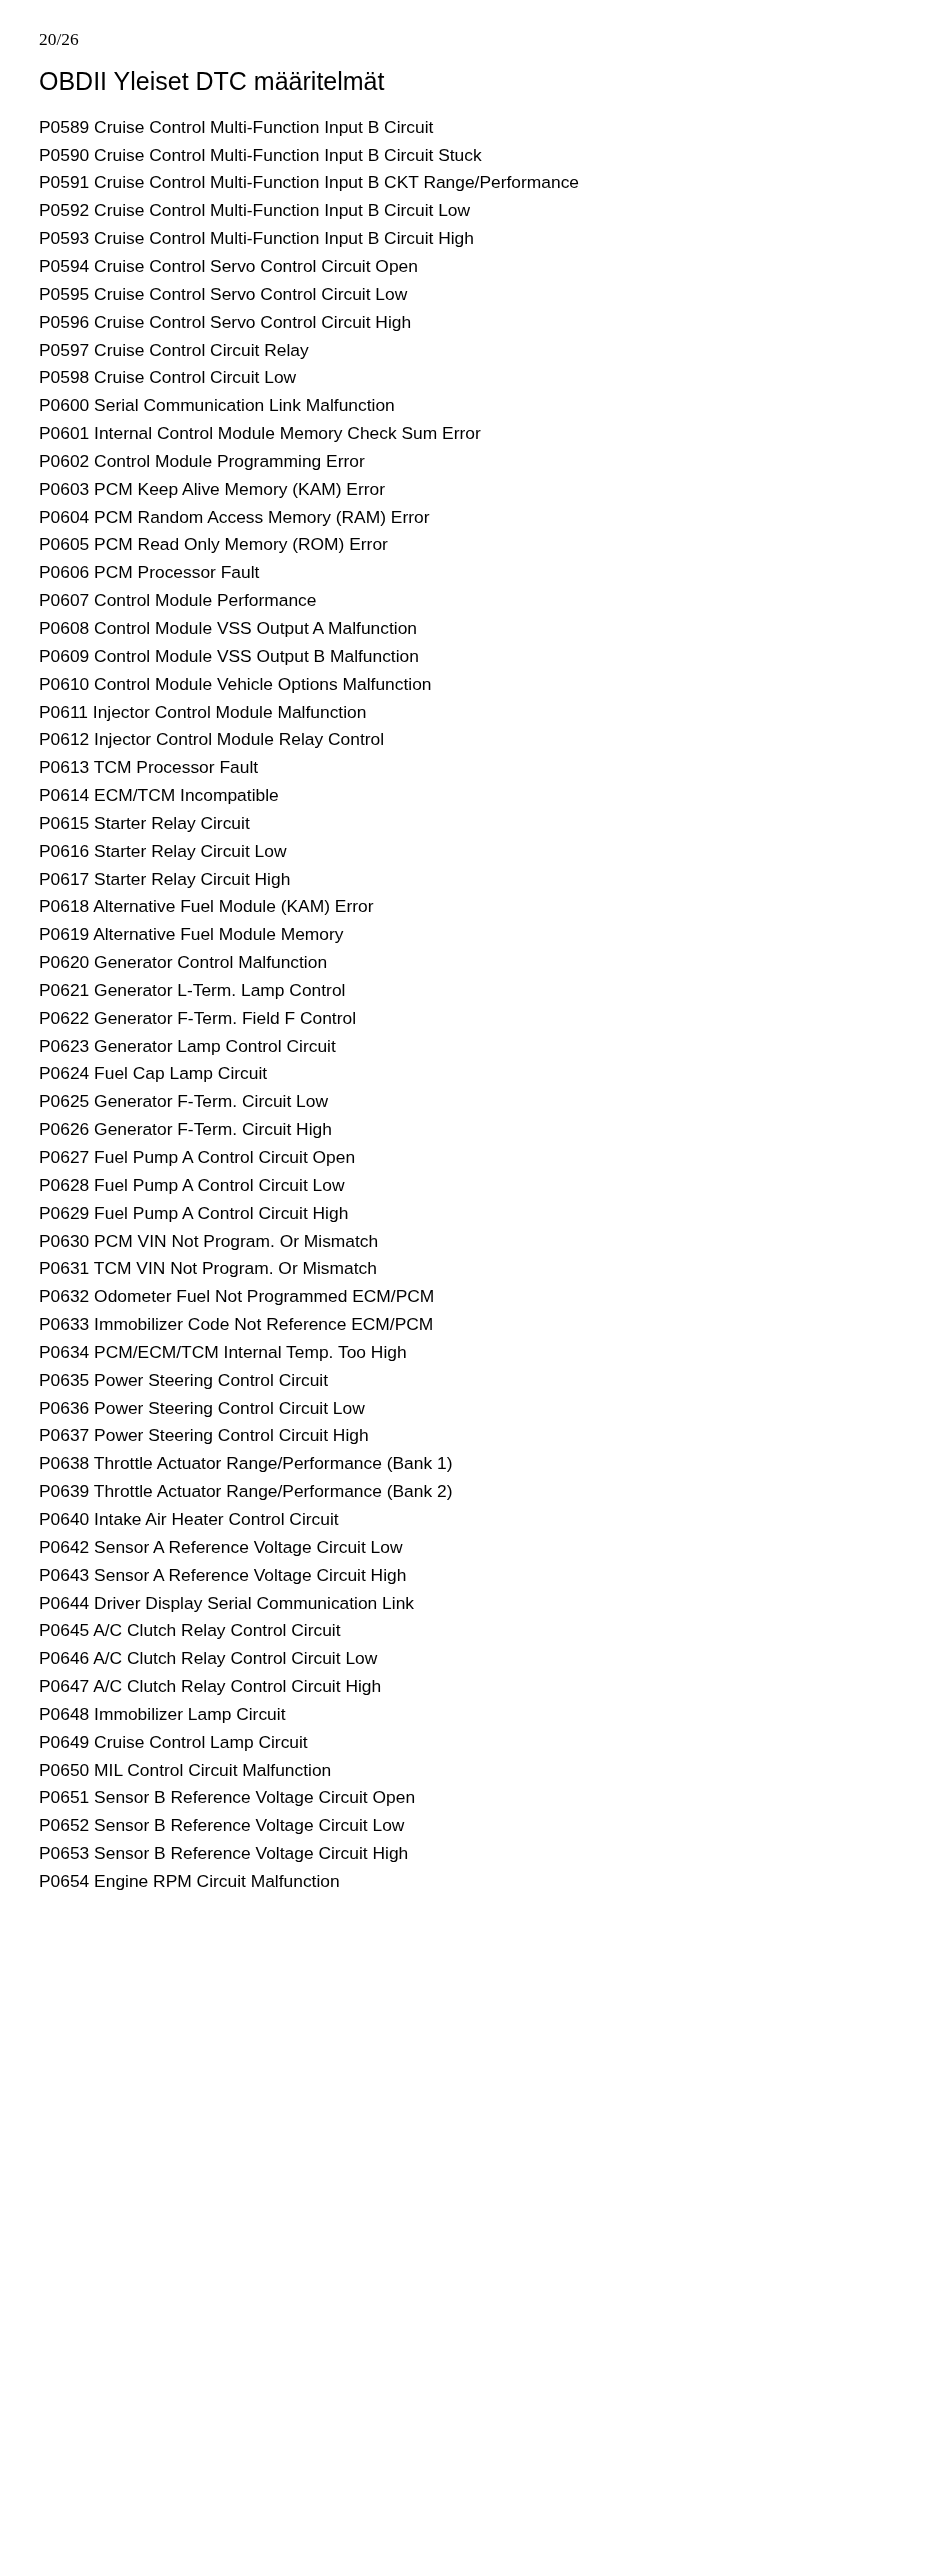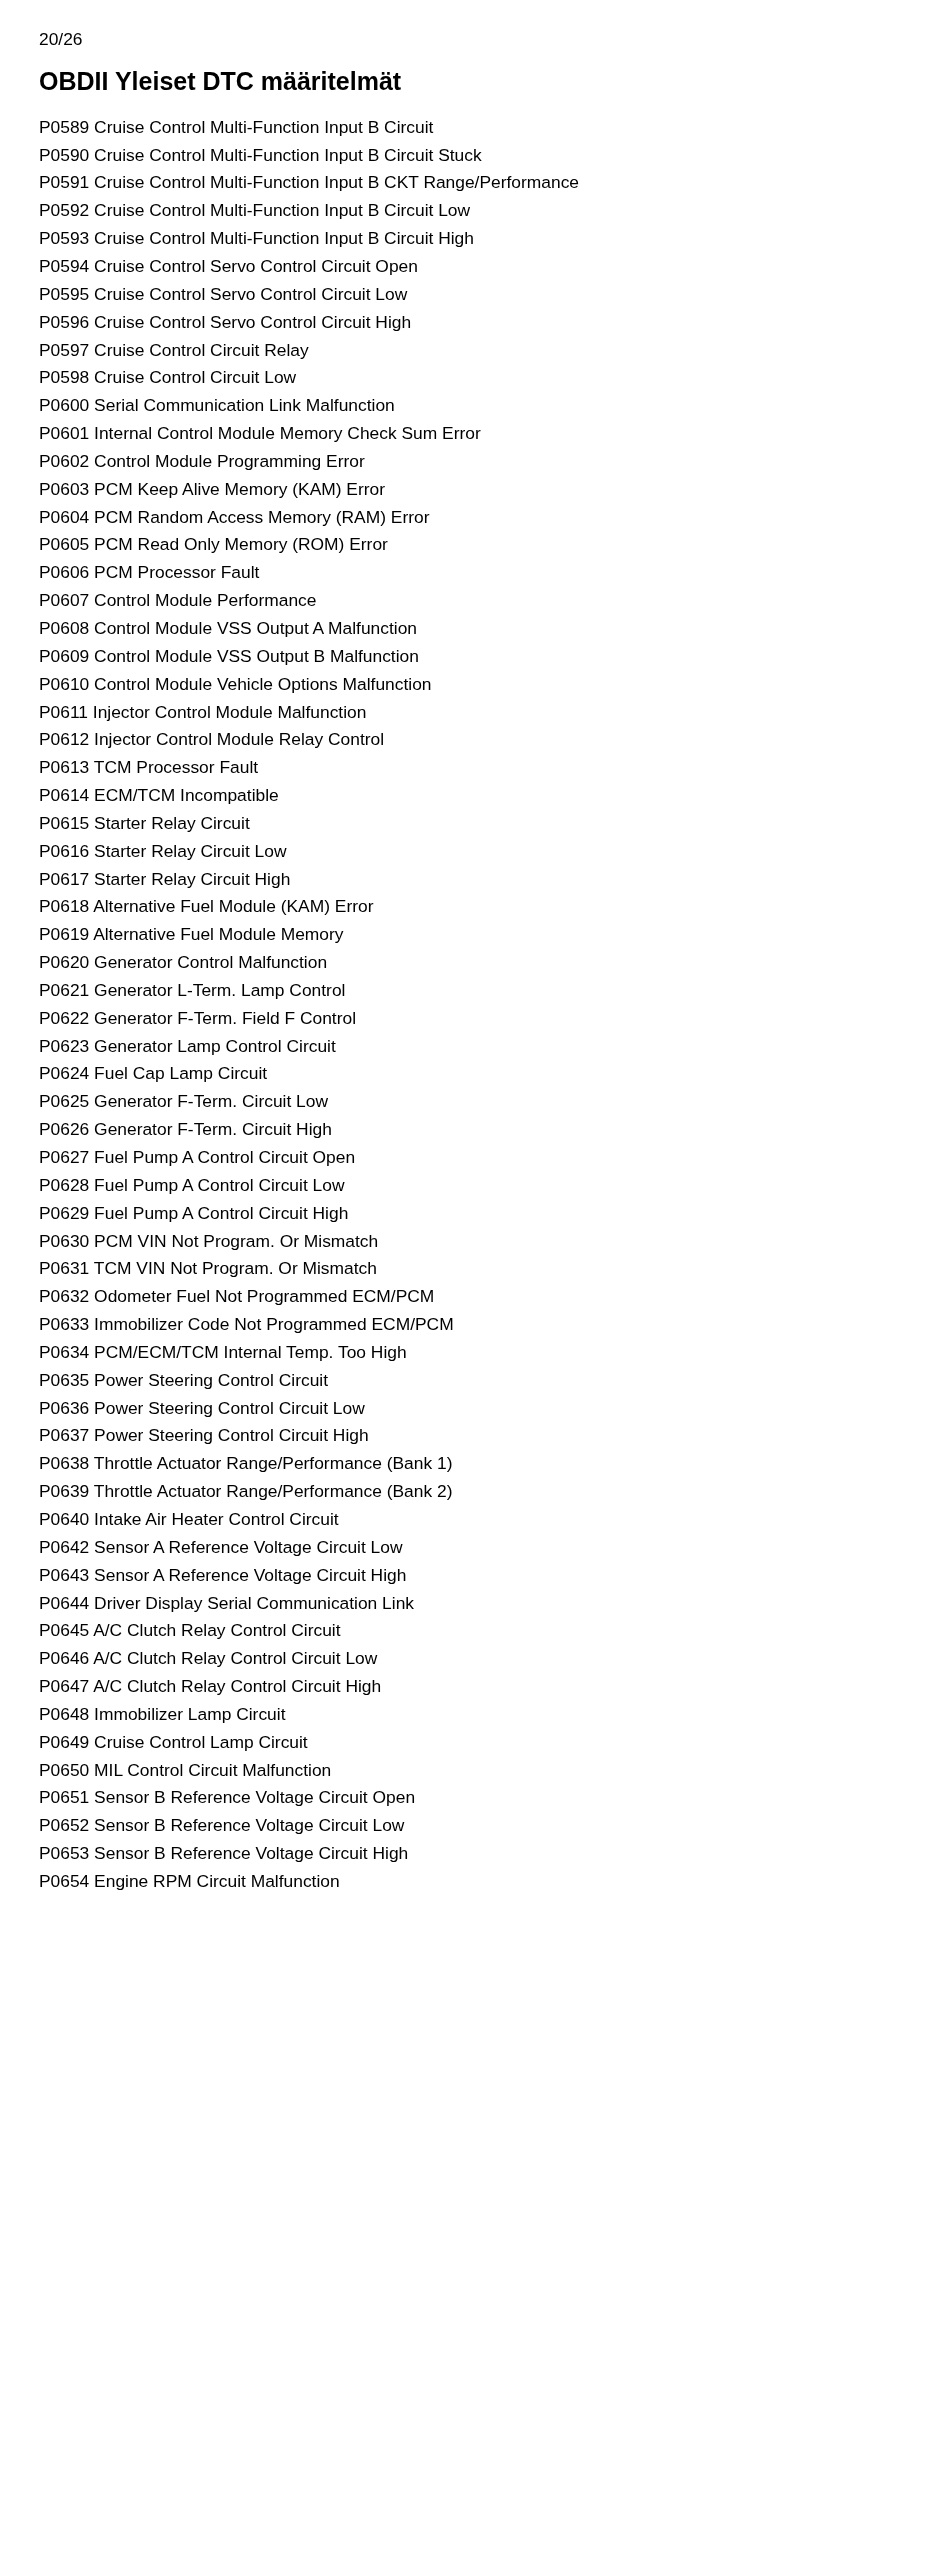--- a/index.html
+++ b/index.html
@@ -11,24 +11,25 @@
       background: #ffffff;
       font-family: Arial, Helvetica, sans-serif;
       font-size: 17.4px;
       color: #000000;
       width: 929px;
       padding: 29px 39px;
     }
     .page-number {
       font-size: 17.4px;
       margin-bottom: 17.4px;
+      font-family: Liberation Serif, serif;
     }
     h1 {
       font-size: 25px;
-      font-weight: bold;
+      font-weight: normal;
       margin-bottom: 17.4px;
     }
     .content-list {
       list-style: none;
     }
     .content-list li {
       font-size: 17.4px;
       line-height: 1.6;
       color: #000000;
     }
@@ -77,21 +78,21 @@
     <li>P0623 Generator Lamp Control Circuit</li>
     <li>P0624 Fuel Cap Lamp Circuit</li>
     <li>P0625 Generator F-Term. Circuit Low</li>
     <li>P0626 Generator F-Term. Circuit High</li>
     <li>P0627 Fuel Pump A Control Circuit Open</li>
     <li>P0628 Fuel Pump A Control Circuit Low</li>
     <li>P0629 Fuel Pump A Control Circuit High</li>
     <li>P0630 PCM VIN Not Program. Or Mismatch</li>
     <li>P0631 TCM VIN Not Program. Or Mismatch</li>
     <li>P0632 Odometer Fuel Not Programmed ECM/PCM</li>
-    <li>P0633 Immobilizer Code Not Programmed ECM/PCM</li>
+    <li>P0633 Immobilizer Code Not Reference ECM/PCM</li>
     <li>P0634 PCM/ECM/TCM Internal Temp. Too High</li>
     <li>P0635 Power Steering Control Circuit</li>
     <li>P0636 Power Steering Control Circuit Low</li>
     <li>P0637 Power Steering Control Circuit High</li>
     <li>P0638 Throttle Actuator Range/Performance (Bank 1)</li>
     <li>P0639 Throttle Actuator Range/Performance (Bank 2)</li>
     <li>P0640 Intake Air Heater Control Circuit</li>
     <li>P0642 Sensor A Reference Voltage Circuit Low</li>
     <li>P0643 Sensor A Reference Voltage Circuit High</li>
     <li>P0644 Driver Display Serial Communication Link</li>

